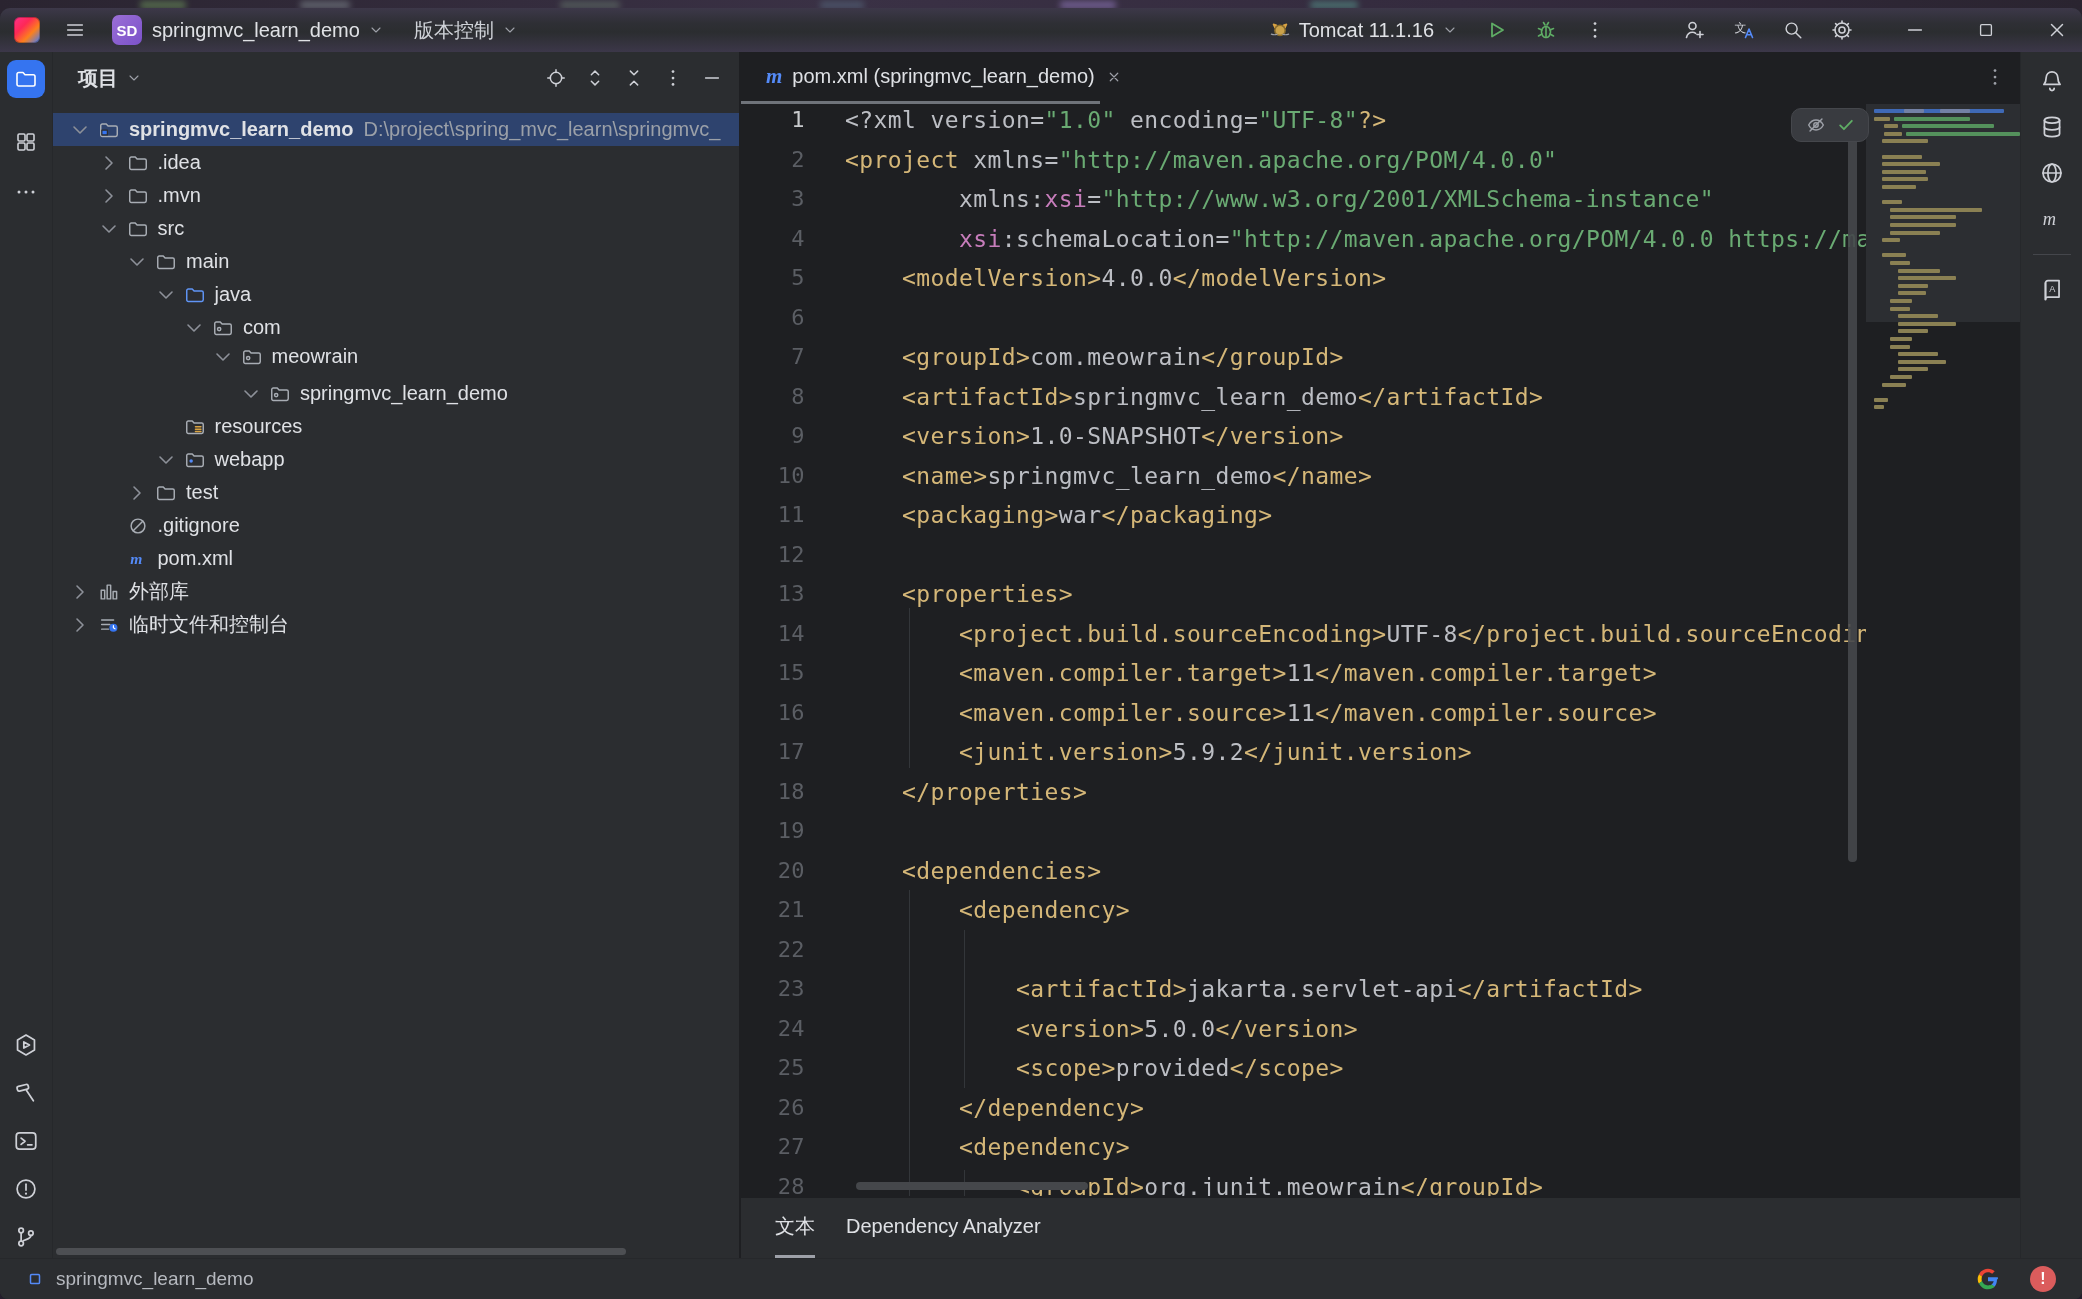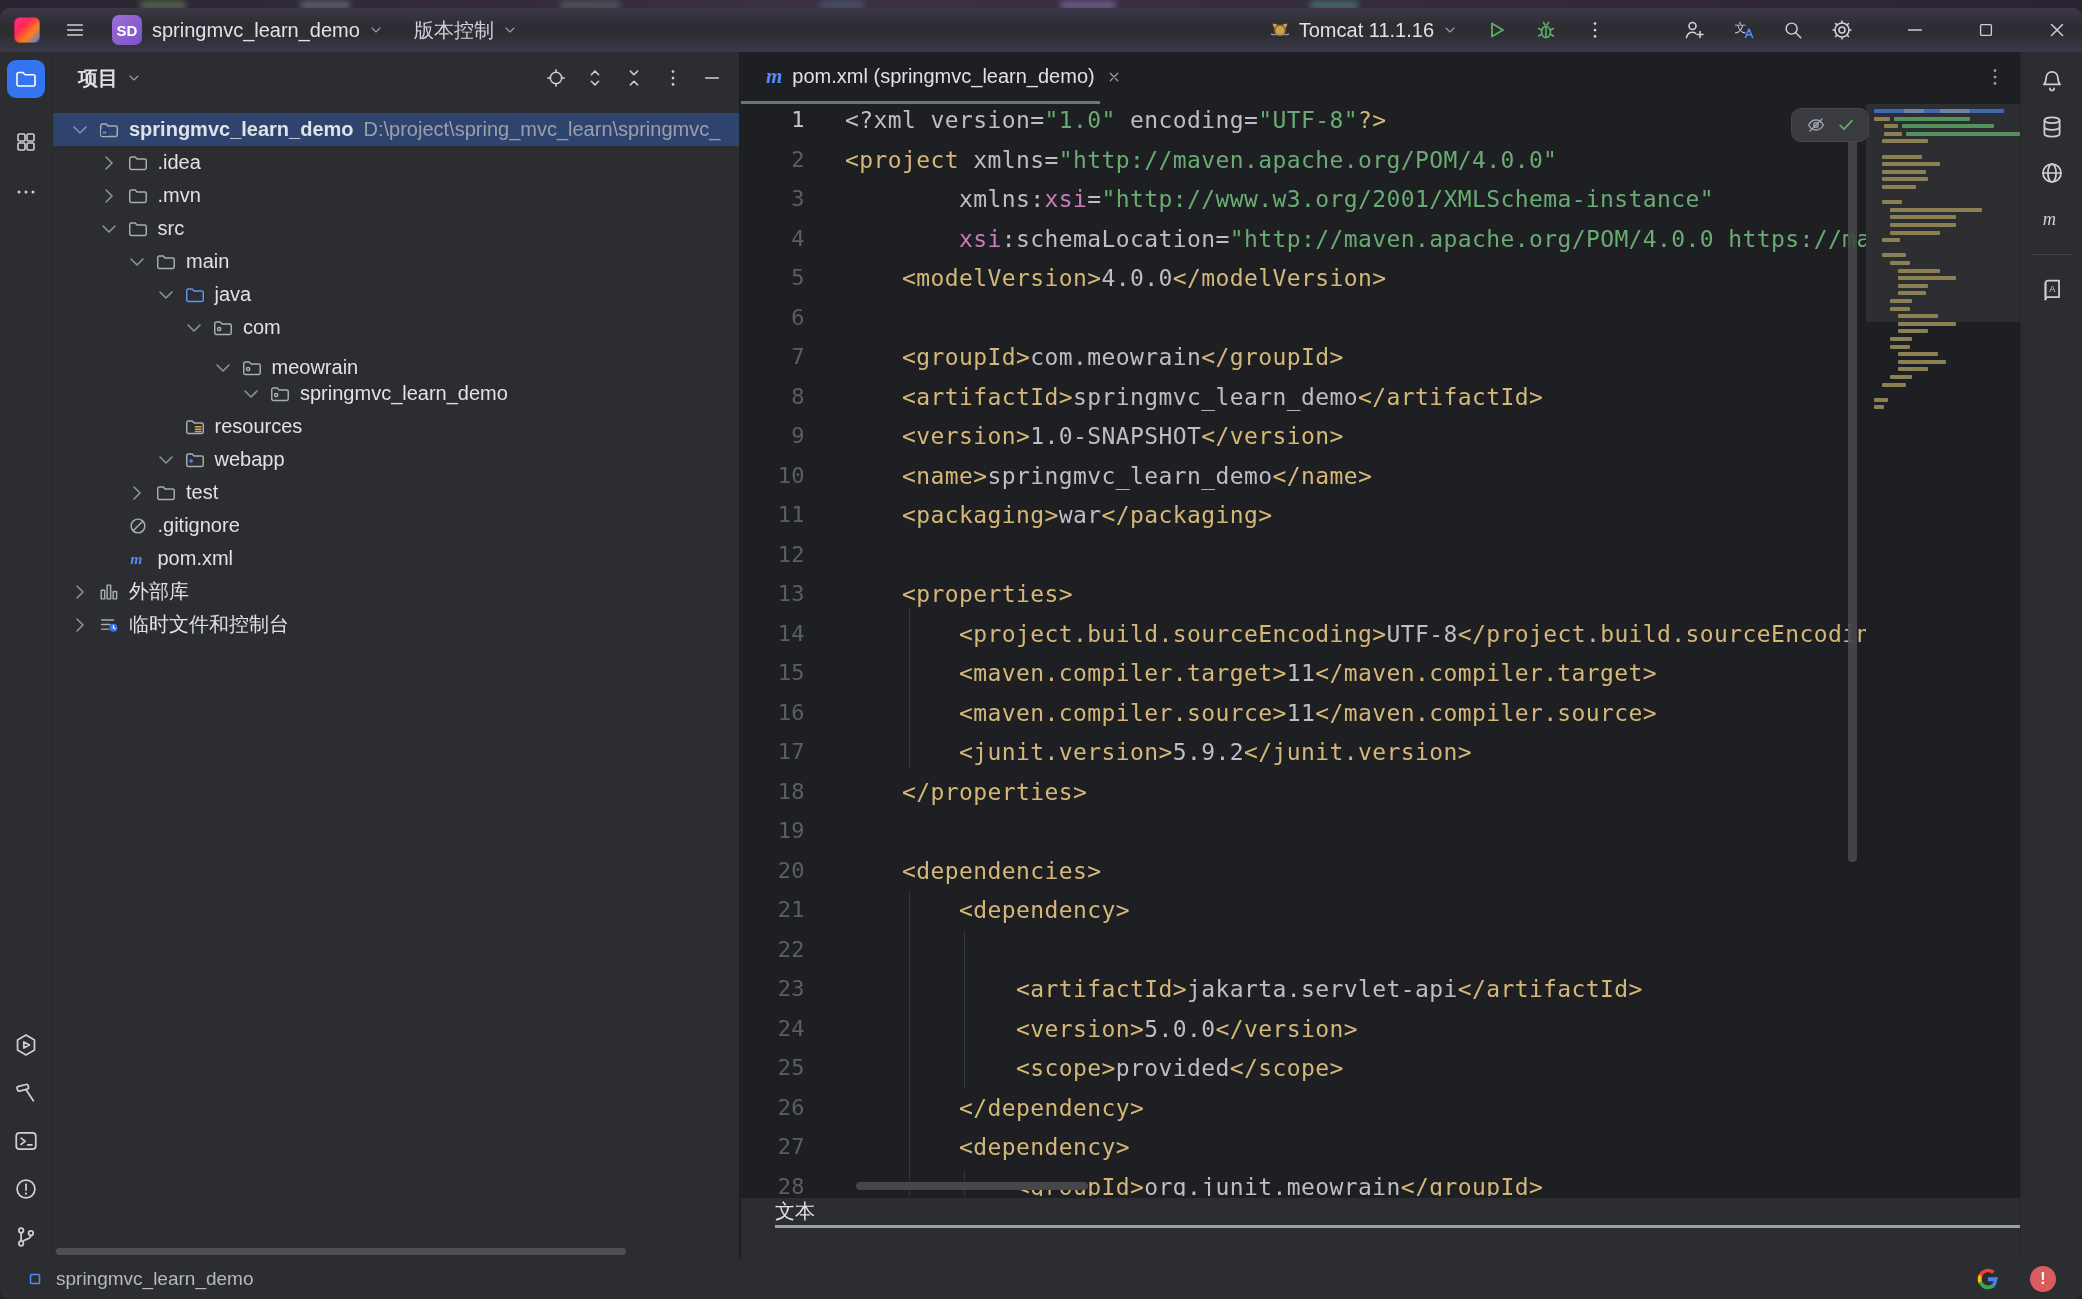--- a/index.html
+++ b/index.html
@@ -76,21 +76,21 @@
         border-radius:10px;display:flex;align-items:center;justify-content:center;gap:9px;z-index:6;}
   .vsb{position:absolute;left:1107px;top:10px;width:9px;height:748px;background:#45474b;border-radius:4px;z-index:5;opacity:.9;}
   .hsb{position:absolute;left:115px;top:1078px;width:232px;height:8px;background:#45474b;border-radius:4px;z-index:5;}
 
   .minimap{position:absolute;top:0;right:0;width:154px;height:1092px;background:#1e1f22;z-index:3;}
   .mm-viewport{position:absolute;top:0;left:0;right:0;height:218px;background:#2c2e32;}
   .mm-bar{position:absolute;height:4px;border-radius:1px;}
   .mm-t{background:#8a8053}.mm-g{background:#54915c}.mm-sel{background:#3f69b6}.mm-mix{background:#7381a5}
 
   .bottom-strip{position:absolute;top:1144px;left:0;right:0;height:62px;background:#2b2d30;border-top:2px solid #1e1f22;
-        display:flex;align-items:stretch;padding-left:34px;gap:42px;box-sizing:border-box;flex-direction:column;}
+        display:flex;align-items:stretch;padding-left:34px;gap:31px;box-sizing:border-box;}
   .btab{display:flex;align-items:center;font-size:20px;color:#dfe1e5;border-bottom:3px solid transparent;box-sizing:border-box;}
   .btab.active{border-bottom-color:#9da0a8;}
 
   
   .stripe-right{position:absolute;left:2020px;top:44px;width:62px;height:1206px;background:#2b2d30;
       border-left:1px solid #26282b;display:flex;flex-direction:column;align-items:center;padding-top:16px;gap:20px;box-sizing:border-box;z-index:3;}
   .sr-sep{width:38px;height:1px;background:#44464b;margin:2px 0;}
 
   
   .statusbar{position:absolute;top:1250px;left:0;right:0;height:41px;background:#2b2d30;border-top:1px solid #26282b;
@@ -414,21 +414,21 @@
             </svg>
           </span>
           <span class="ic tic">
             <svg viewBox="0 0 24 24">
               <path d="M3 7.2A1.7 1.7 0 0 1 4.7 5.5H9l2 2.2h8.3A1.7 1.7 0 0 1 21 9.4v7.9a1.7 1.7 0 0 1-1.7 1.7H4.7A1.7 1.7 0 0 1 3 17.3z"></path>
               <circle cx="7.8" cy="13.2" r="1.8"></circle>
             </svg>
           </span>
           <span class="tlabel">com</span>
         </div>
-        <div class="trow" style="top: 299px; padding-left: 158.5px;">
+        <div class="trow" style="top: 288px; padding-left: 158.5px;">
           <span class="ic tch">
             <svg viewBox="0 0 24 24">
               <path d="M6 9l6 6 6-6"></path>
             </svg>
           </span>
           <span class="ic tic">
             <svg viewBox="0 0 24 24">
               <path d="M3 7.2A1.7 1.7 0 0 1 4.7 5.5H9l2 2.2h8.3A1.7 1.7 0 0 1 21 9.4v7.9a1.7 1.7 0 0 1-1.7 1.7H4.7A1.7 1.7 0 0 1 3 17.3z"></path>
               <circle cx="7.8" cy="13.2" r="1.8"></circle>
             </svg>

